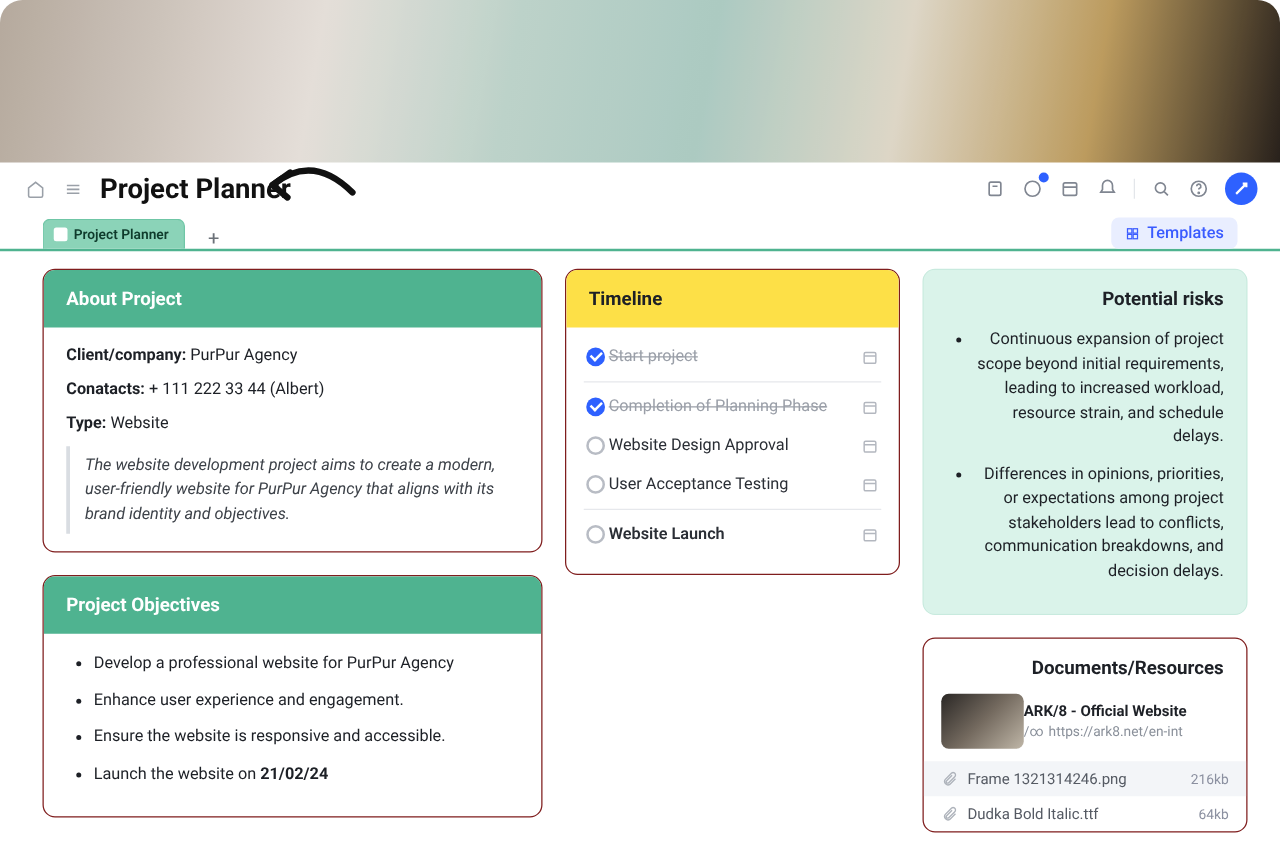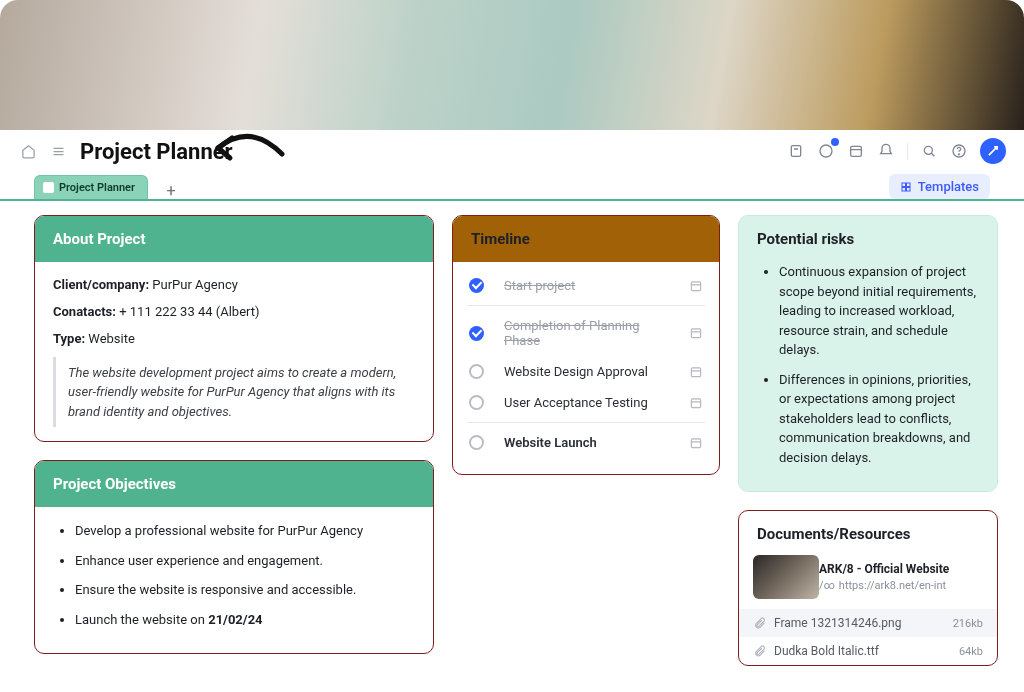--- a/index.html
+++ b/index.html
@@ -125,59 +125,59 @@
   border: 1px solid #7f1d1d;
   border-radius: 10px;
   overflow: hidden;
 }
 .card-header {
   padding: 14px 18px;
   font-weight: 700;
   font-size: 15px;
 }
 .teal-hd { background: #4fb390; color: #fff; }
-.gray-hd { background: #a16207; color: #1d2026; }
+.gray-hd { background: #fde047; color: #1d2026; }
 .card-body { padding: 14px 18px; font-size: 13px; color: #1d2026; }
 .about-line { margin-bottom: 8px; line-height: 1.45; }
 .about-line b { font-weight: 700; }
 .quote {
   border-left: 3px solid #d9dde2;
   padding: 6px 4px 6px 12px;
   margin-top: 8px;
   font-style: italic;
   color: #3c4148;
   line-height: 1.5;
 }
 .col-left { display: flex; flex-direction: column; gap: 18px; }
 .objectives ul, .risks-ul { list-style: disc; padding-left: 22px; }
 .objectives li, .risks-ul li { margin-bottom: 10px; line-height: 1.5; }
 .timeline-body { padding: 8px 14px 16px 14px; font-size: 13px; }
 .tl-item {
-  display: flex; align-items: center; gap: 20px;
+  display: flex; align-items: center; gap: 3px;
   padding: 8px 2px;
 }
 .tl-check {
   width: 15px; height: 15px; border-radius: 50%;
   border: 2px solid #b8bcc4;
   flex-shrink: 0;
 }
 .tl-check.done {
   border: none; background: #2e61ff;
   display: flex; align-items: center; justify-content: center;
 }
 .tl-check.done::after {
   content: ""; width: 4px; height: 7px;
   border: solid #fff; border-width: 0 2px 2px 0;
   transform: rotate(45deg) translate(-1px,-1px);
 }
 .tl-label { flex: 1; color: #2a2e35; }
 .tl-label.struck { text-decoration: line-through; color: #9a9fa8; }
 .tl-cal { width: 14px; height: 14px; color: #b3b7bf; }
 .tl-hr { height: 1px; background: #e6e8ec; margin: 4px 0; }
-.col-right { display: flex; flex-direction: column; gap: 18px; }
+.col-right { display: flex; flex-direction: column; gap: 18px; text-align: right; }
 .risks-card { background: #daf3ea; border-color: #c8ead e; }
 .risks-card .card-body { background: #daf3ea; font-size: 13px; }
 .docs-card .card-header { color: #1d2026; font-weight: 700; font-size: 15px; padding-bottom: 6px; }
 .doc-hero {
   margin: 6px 14px 10px 14px;
   display: flex; align-items: center;
 }
 .doc-thumb {
   width: 66px; height: 44px; border-radius: 6px;
   background: linear-gradient(135deg,#2a2725 0%, #746a5f 50%, #bfb6a7 100%);

